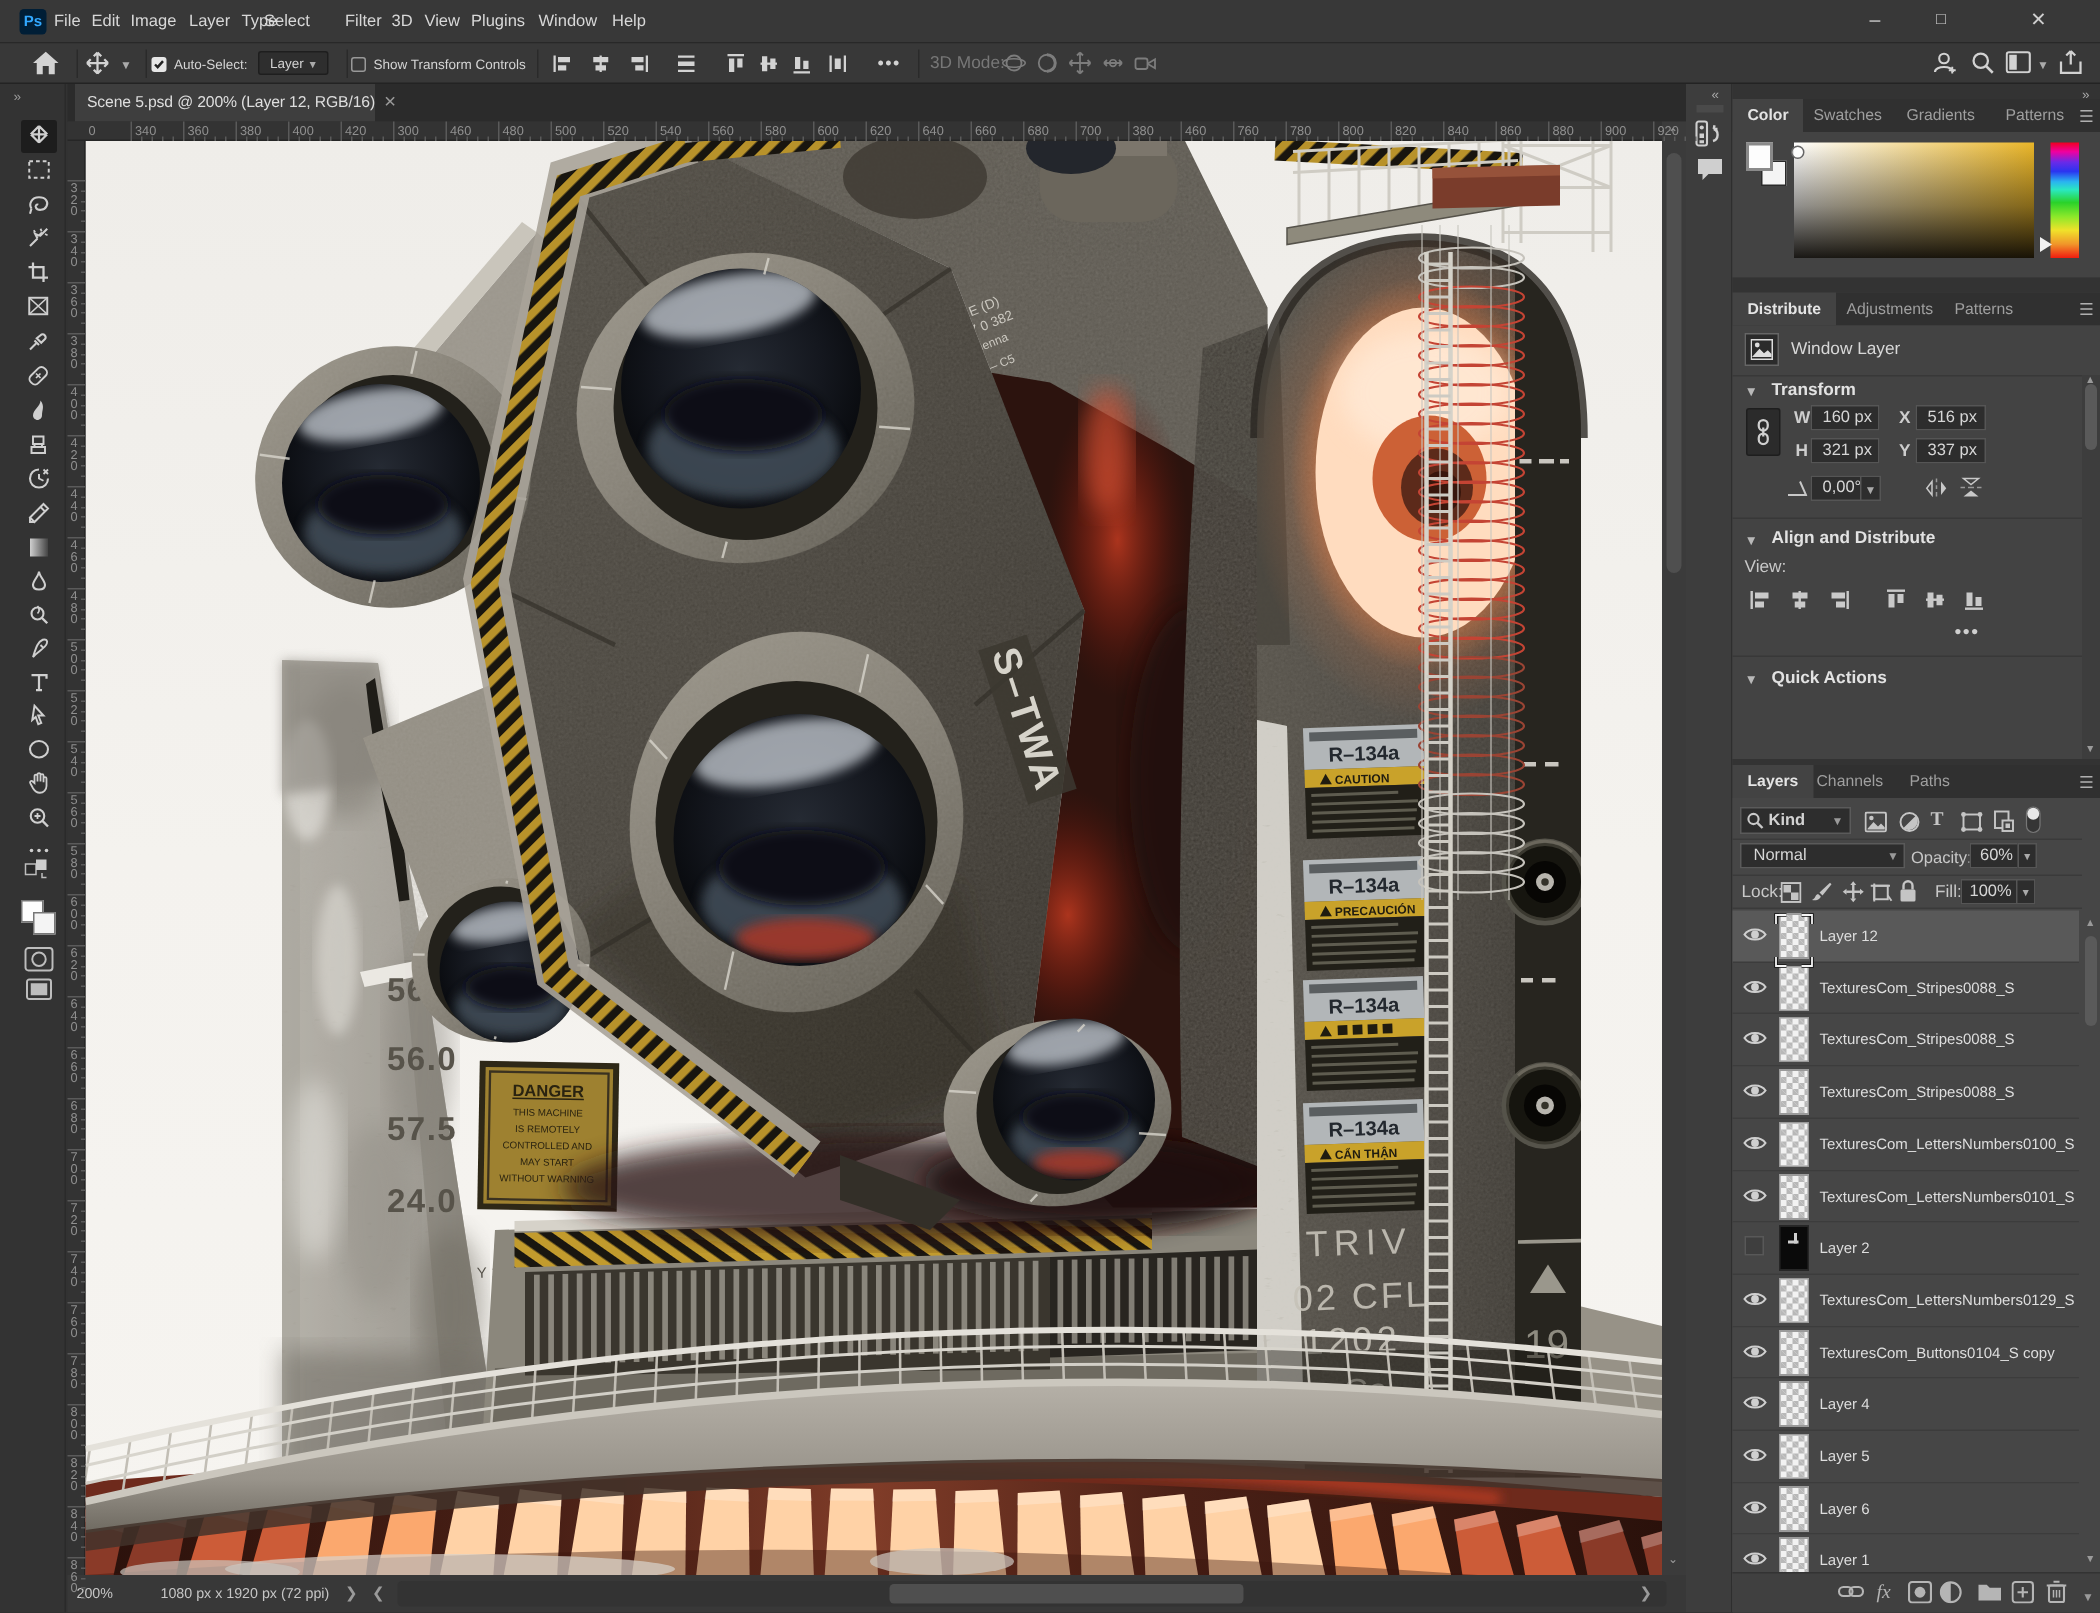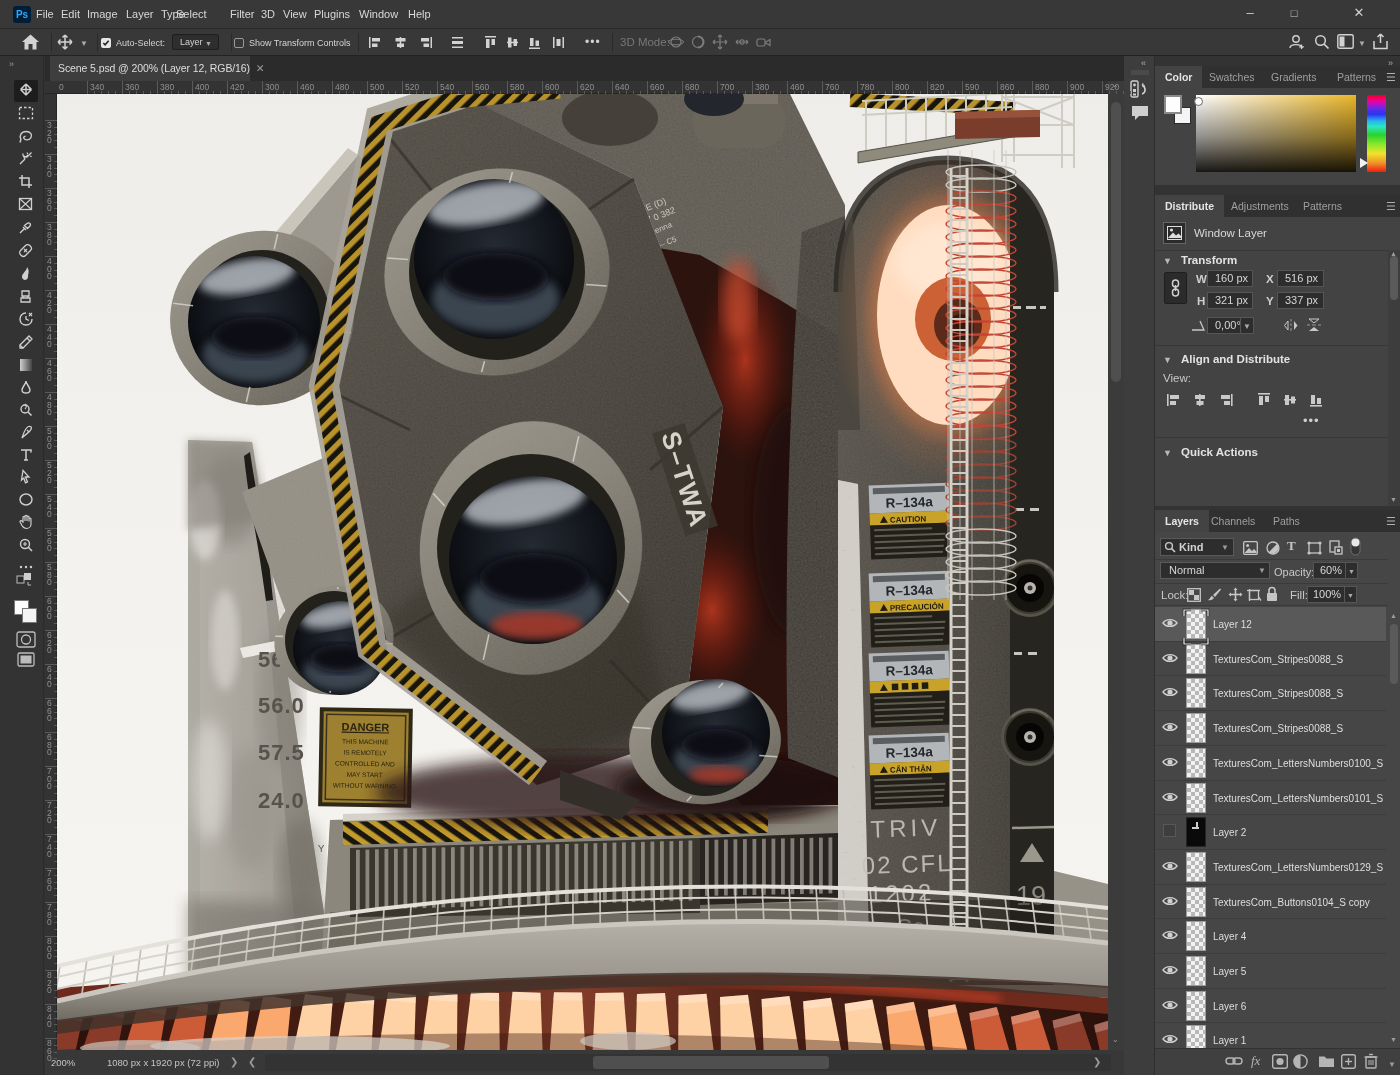--- a/index.html
+++ b/index.html
@@ -1301,21 +1301,21 @@
     <div class="rtick" style="left:906px;top:91px;width:1px;height:3px"></div>
     <div class="rtick" style="left:913px;top:91px;width:1px;height:3px"></div>
     <div class="rtick" style="left:920px;top:91px;width:1px;height:3px"></div>
     <div class="rtick" style="left:927px;top:81px;width:1px;height:13px"></div>
     <div class="rnum" style="left:930px;top:82px">820</div>
     <div class="rtick" style="left:934px;top:91px;width:1px;height:3px"></div>
     <div class="rtick" style="left:941px;top:91px;width:1px;height:3px"></div>
     <div class="rtick" style="left:948px;top:91px;width:1px;height:3px"></div>
     <div class="rtick" style="left:955px;top:91px;width:1px;height:3px"></div>
     <div class="rtick" style="left:962px;top:81px;width:1px;height:13px"></div>
-    <div class="rnum" style="left:965px;top:82px">590</div>
+    <div class="rnum" style="left:965px;top:82px">840</div>
     <div class="rtick" style="left:969px;top:91px;width:1px;height:3px"></div>
     <div class="rtick" style="left:976px;top:91px;width:1px;height:3px"></div>
     <div class="rtick" style="left:983px;top:91px;width:1px;height:3px"></div>
     <div class="rtick" style="left:990px;top:91px;width:1px;height:3px"></div>
     <div class="rtick" style="left:997px;top:81px;width:1px;height:13px"></div>
     <div class="rnum" style="left:1000px;top:82px">860</div>
     <div class="rtick" style="left:1004px;top:91px;width:1px;height:3px"></div>
     <div class="rtick" style="left:1011px;top:91px;width:1px;height:3px"></div>
     <div class="rtick" style="left:1018px;top:91px;width:1px;height:3px"></div>
     <div class="rtick" style="left:1025px;top:91px;width:1px;height:3px"></div>

